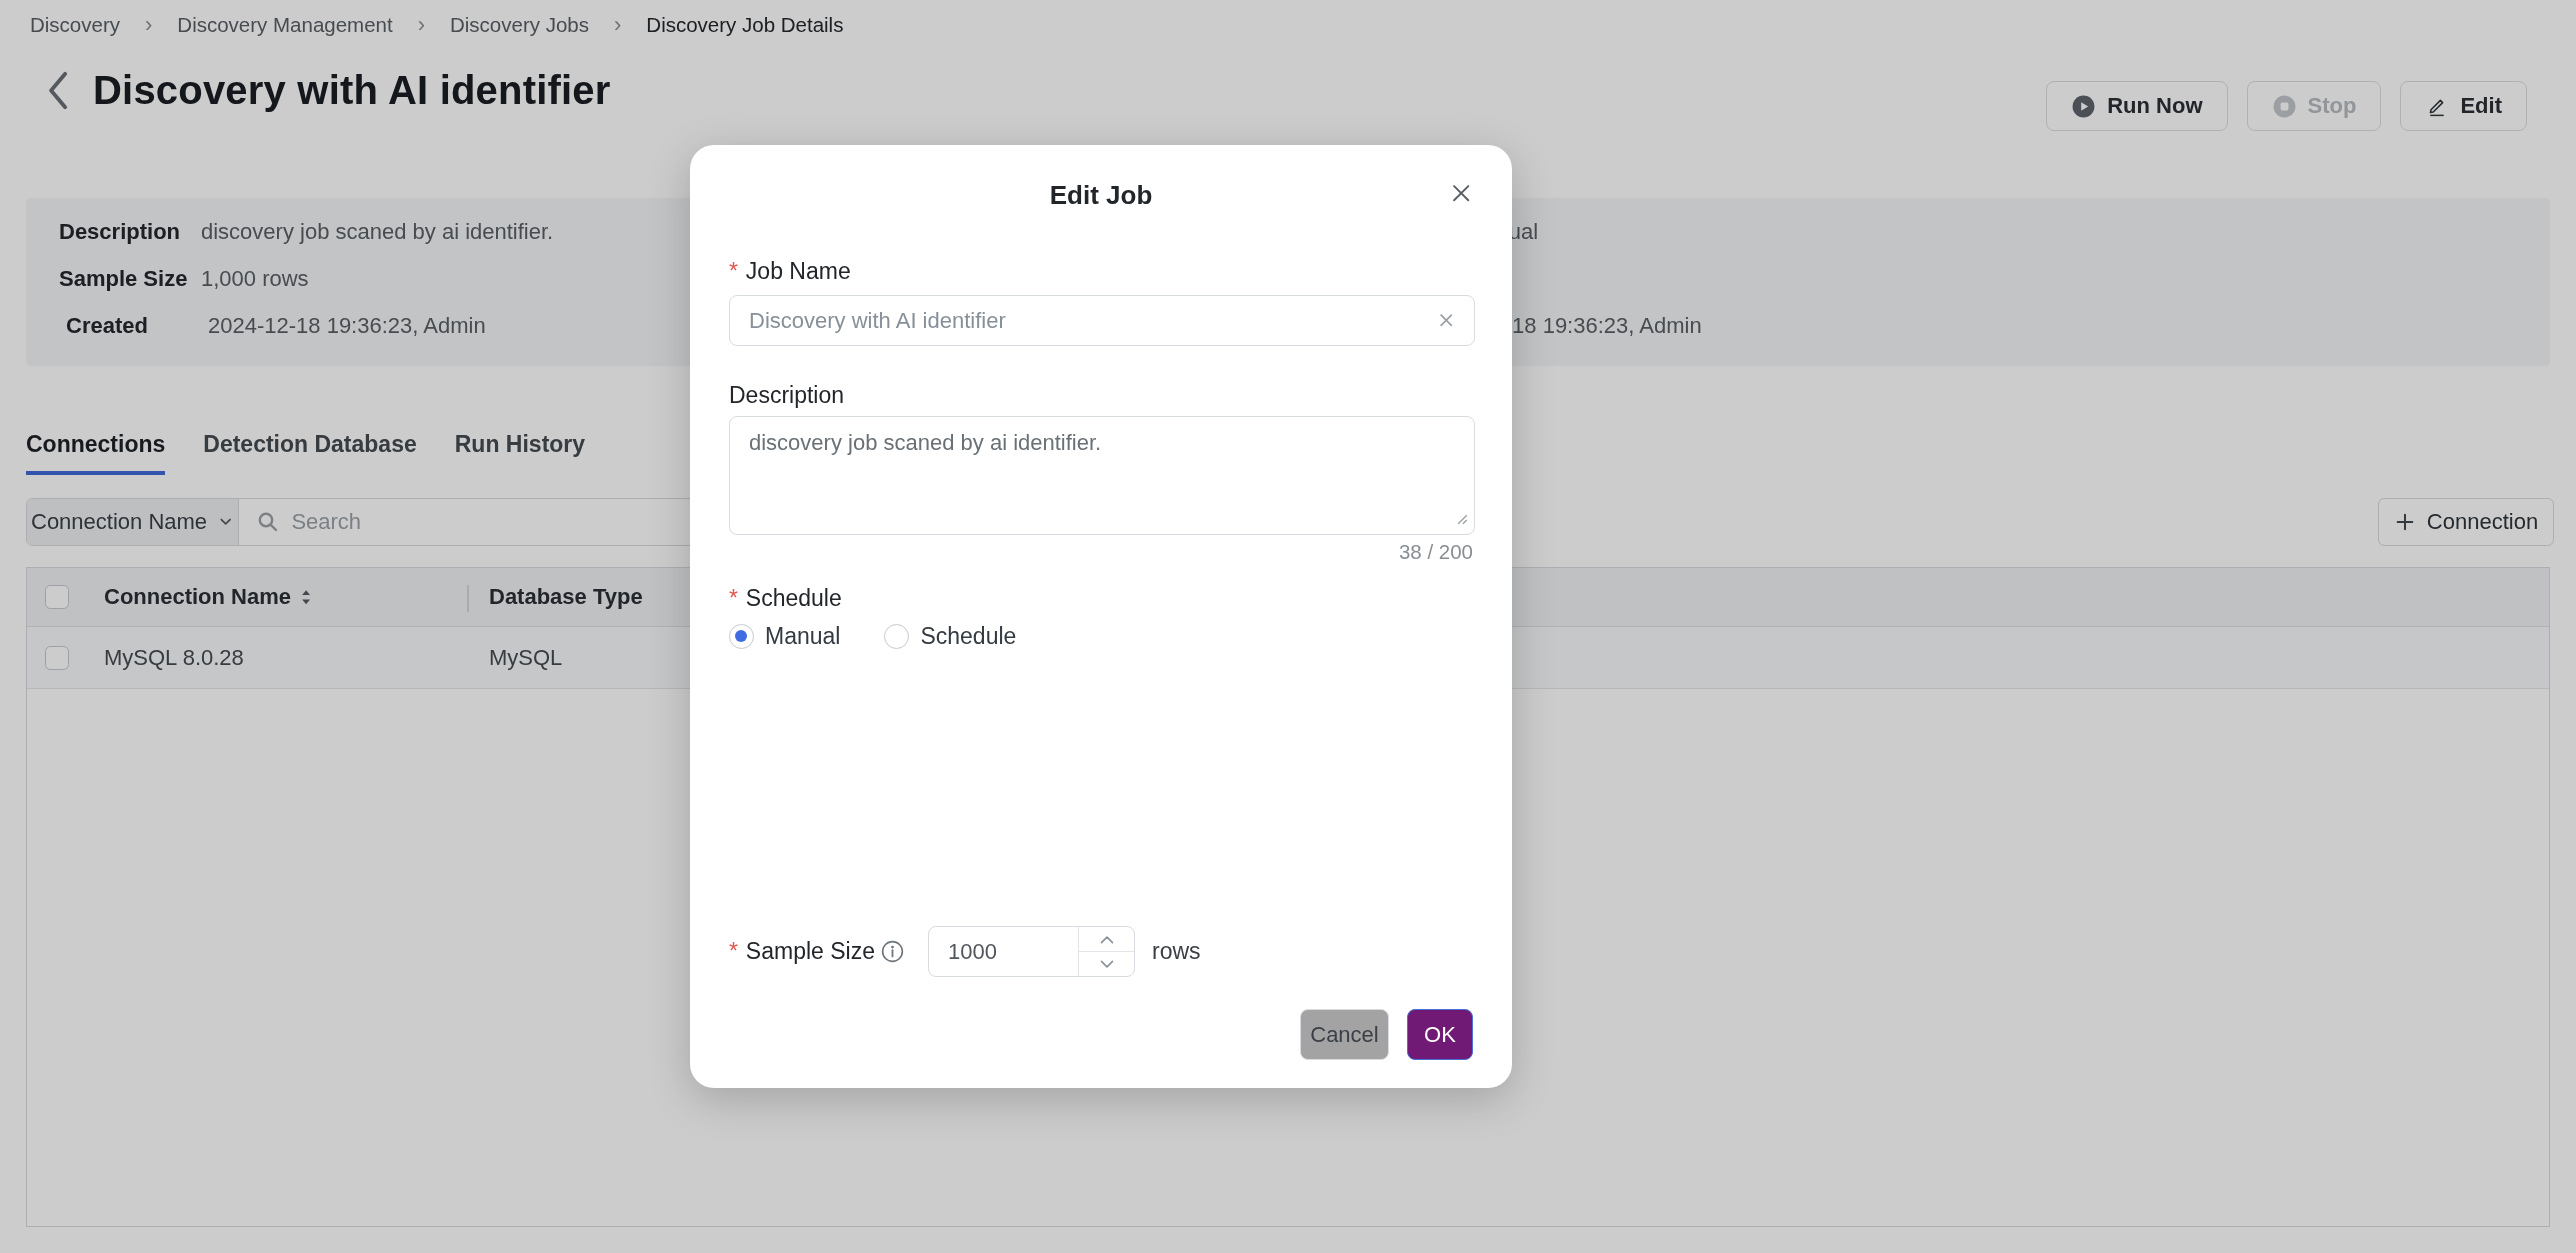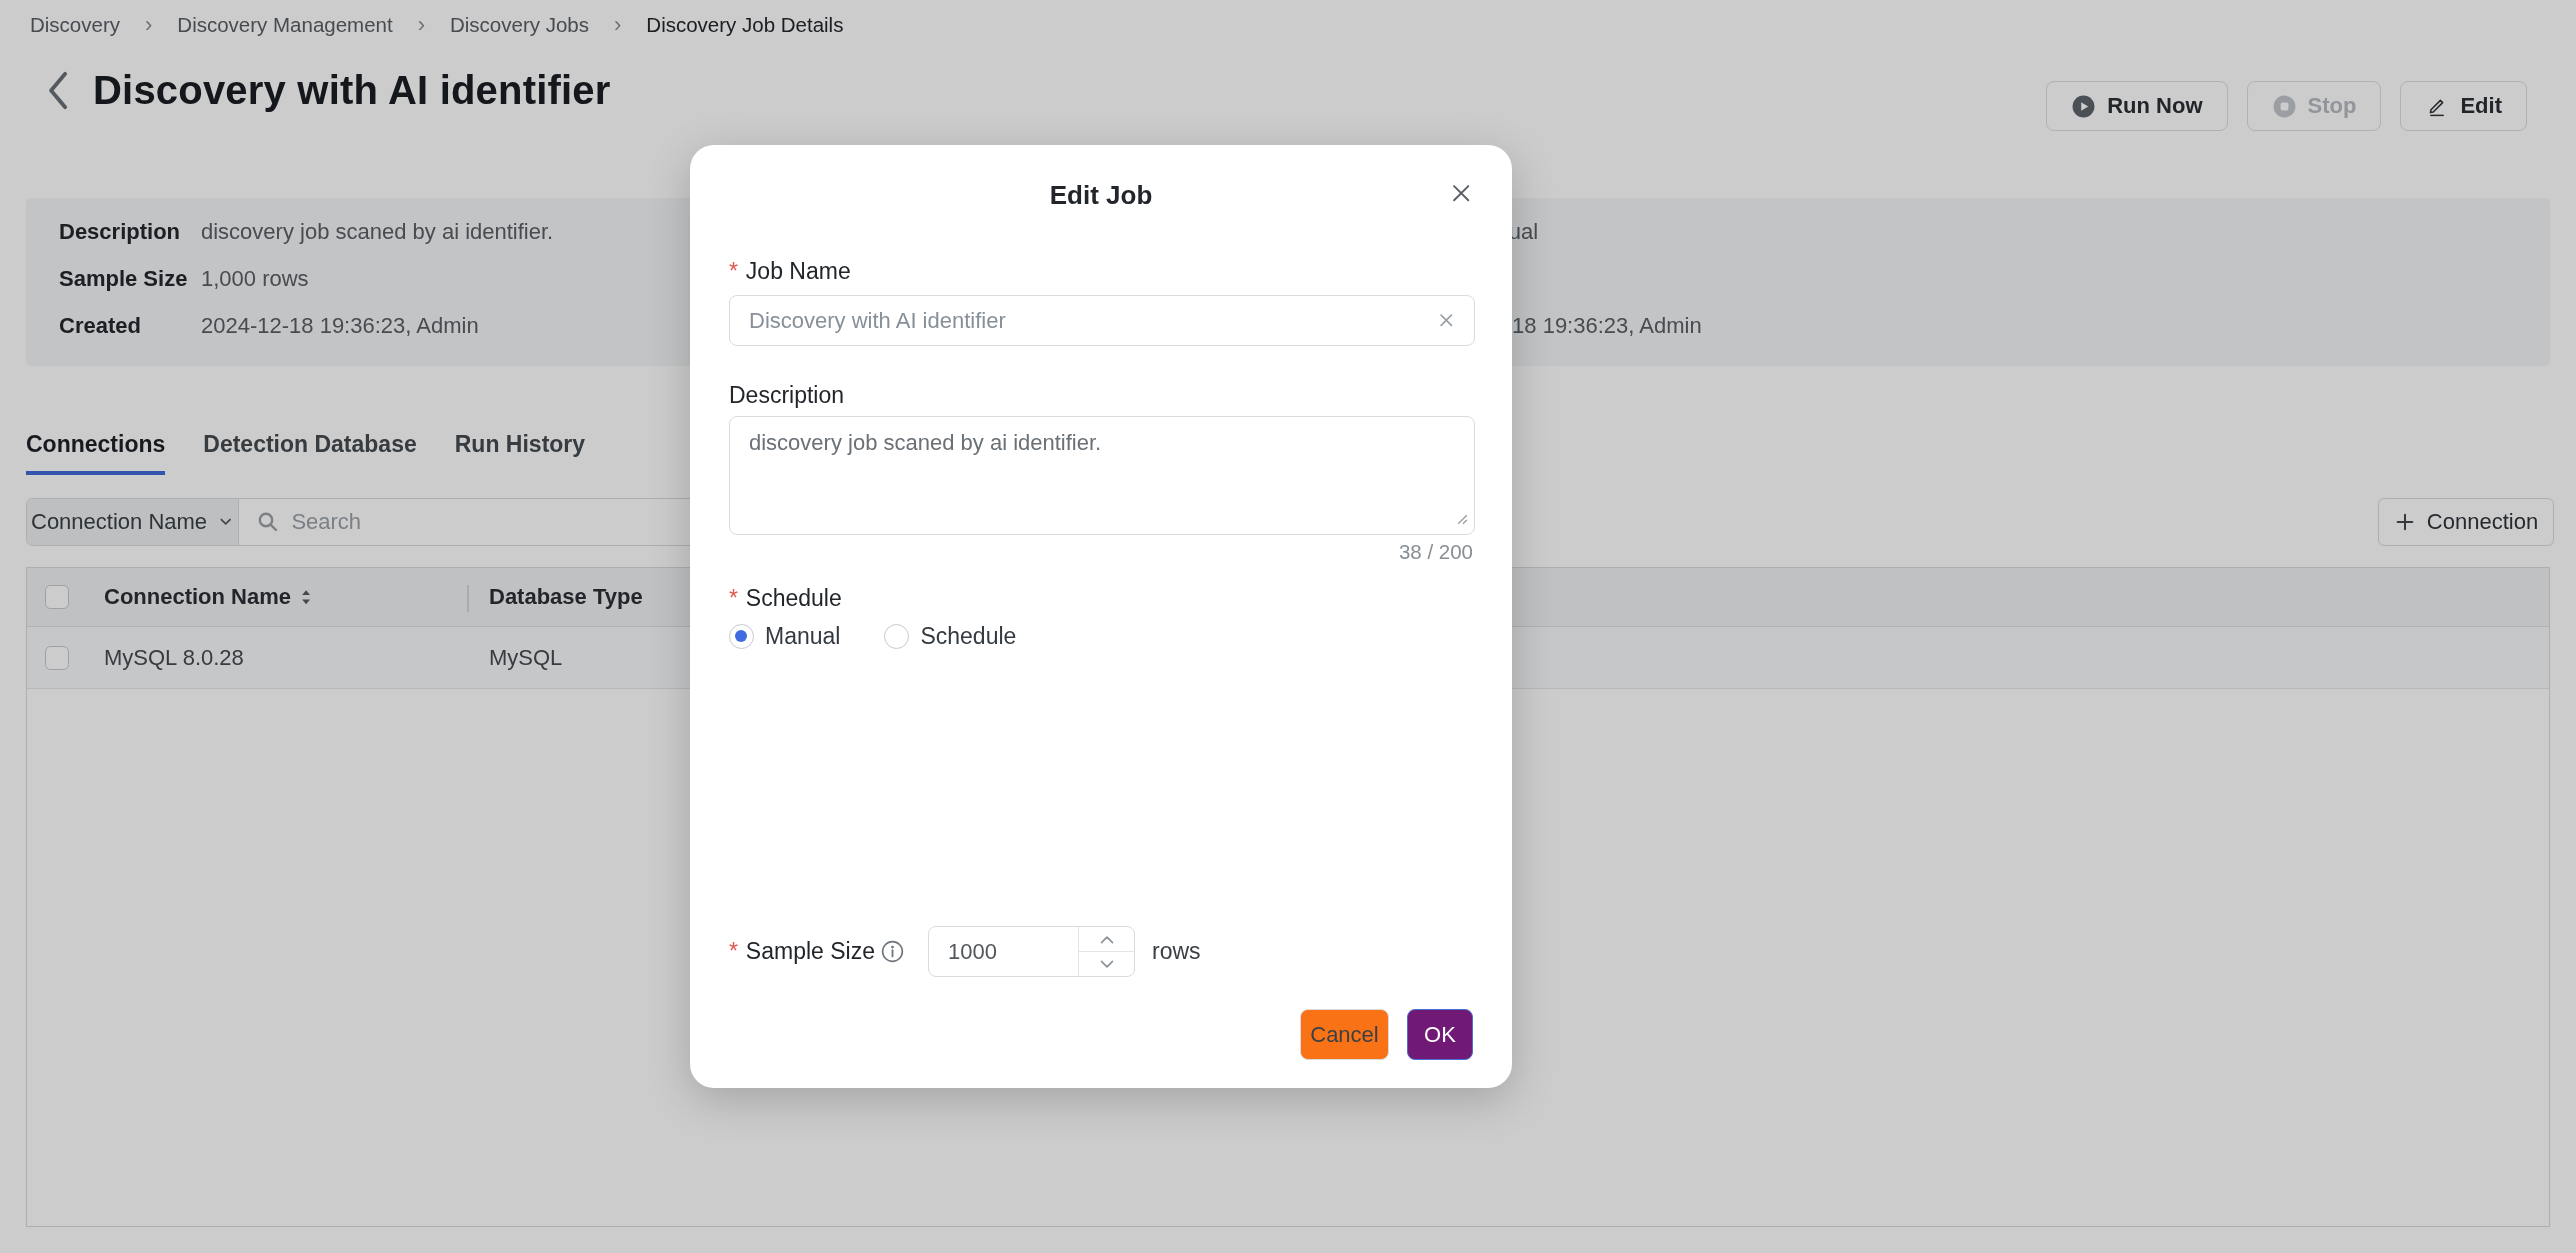--- a/index.html
+++ b/index.html
@@ -91,21 +91,21 @@
   .preset-btn { height: 36px; padding: 0 15px; background: #fff; border: 0.8px solid #d8dbdf; border-radius: 4px; font-size: 20.5px; color: #8f959c; display: flex; align-items: center; }
 
   .sample-input { position: absolute; left: 238px; top: 781px; width: 207px; height: 51px; border: 0.8px solid #d8dbdf; border-radius: 8px; background: #fff; display: flex; overflow: hidden; }
   .sample-input input { border: none; outline: none; width: 149px; font-size: 22px; color: #51575d; padding-left: 19px; font-family: "Liberation Sans", sans-serif; background: transparent; }
   .stepper { width: 57px; border-left: 0.8px solid #e2e4e8; display: flex; flex-direction: column; }
   .step { flex: 1; display: flex; align-items: center; justify-content: center; }
   .step.up { border-bottom: 0.8px solid #e2e4e8; }
   .unit-label { position: absolute; left: 462px; top: 793px; font-size: 23px; color: #3a4046; }
 
   .modal-footer { position: absolute; right: 39px; top: 864px; display: flex; gap: 18px; }
-  .btn-cancel { width: 89px; height: 51px; background: #f97316; border: 0.8px solid #d8dbdf; border-radius: 8px; font-size: 22px; color: #3a4046; display: flex; align-items: center; justify-content: center; }
+  .btn-cancel { width: 89px; height: 51px; background: #a3a3a3; border: 0.8px solid #d8dbdf; border-radius: 8px; font-size: 22px; color: #3a4046; display: flex; align-items: center; justify-content: center; }
   .btn-ok { width: 66px; height: 51px; background: #701a75; border: 0.8px solid #4a70d8; border-radius: 8px; font-size: 22px; font-weight: 500; color: #fff; display: flex; align-items: center; justify-content: center; }
 </style>
 </head>
 <body>
 
 <div class="page">
 
   <div class="breadcrumb">
     <span class="crumb">Discovery</span>
     <span class="crumb-sep">›</span>
@@ -157,21 +157,21 @@
 
   <div class="info-panel">
     <div class="info-row" style="left:33px; top:20.5px;">
       <span class="info-label">Description</span>
       <span class="info-value">discovery job scaned by ai identifier.</span>
     </div>
     <div class="info-row" style="left:33px; top:68px;">
       <span class="info-label">Sample Size</span>
       <span class="info-value">1,000 rows</span>
     </div>
-    <div class="info-row" style="left:33px; top:115px;">
+    <div class="info-row" style="left:40px; top:115px;">
       <span class="info-label">Created</span>
       <span class="info-value">2024-12-18 19:36:23, Admin</span>
     </div>
     <span class="abs-span" style="left:1291px; top:20.5px; font-weight:700; color:#23272c;">Schedule</span>
     <span class="abs-span" style="left:1440px; top:20.5px; color:#5a6066;">Manual</span>
     <span class="abs-span" style="left:1291px; top:115px; font-weight:700; color:#23272c;">Updated</span>
     <span class="abs-span" style="left:1398px; top:115px; color:#5a6066;">2024-12-18 19:36:23, Admin</span>
   </div>
 
   <div class="tabs">

